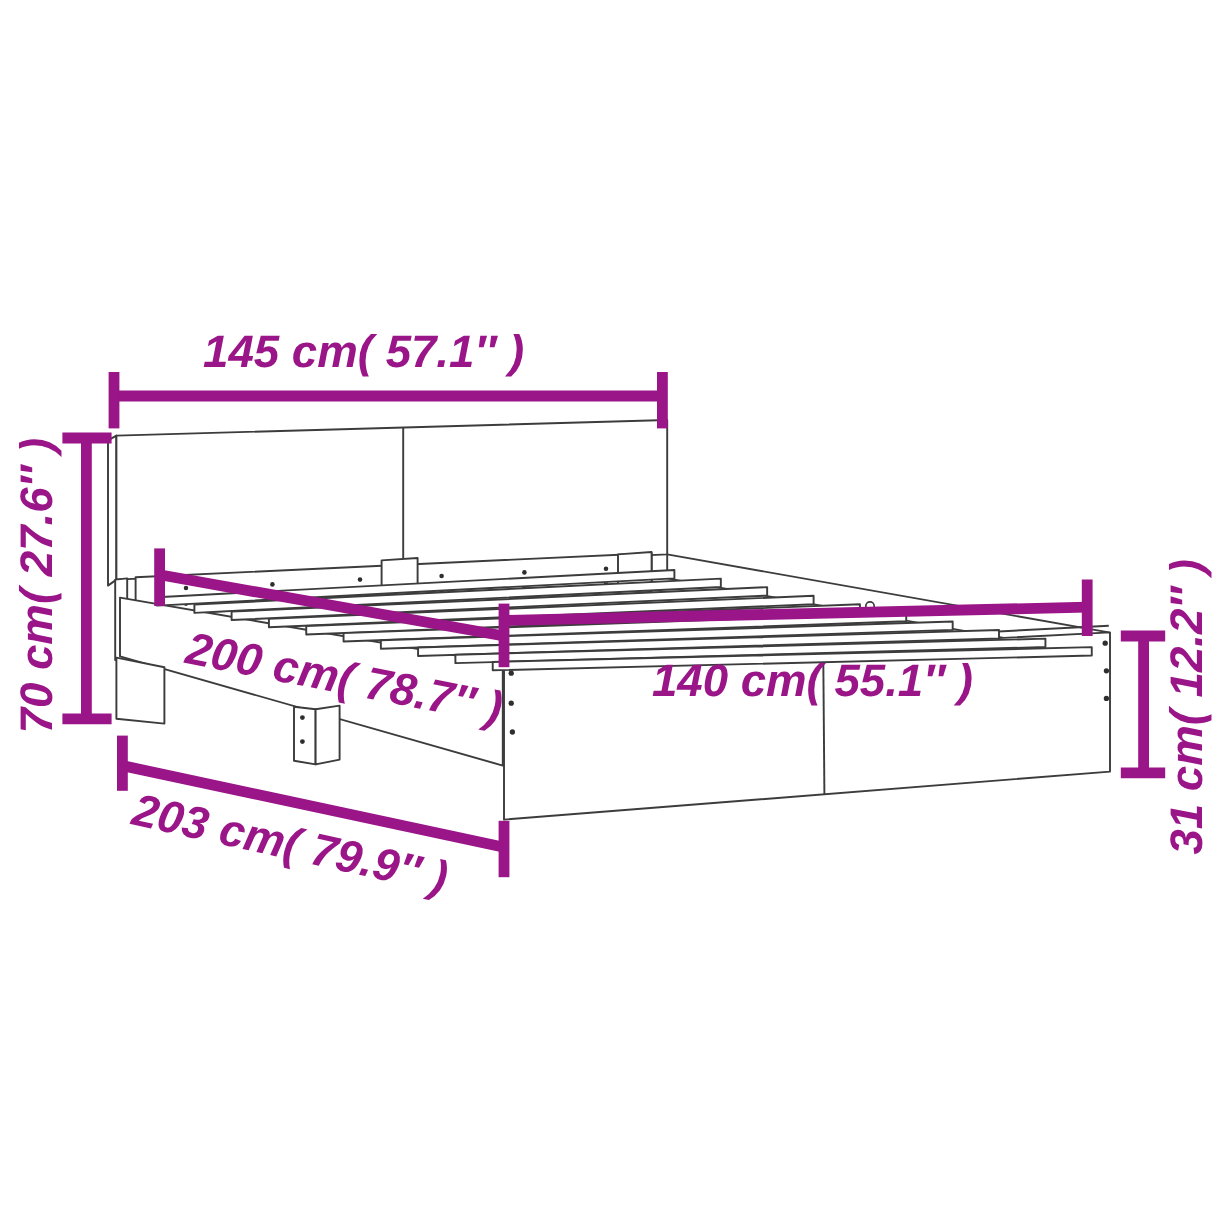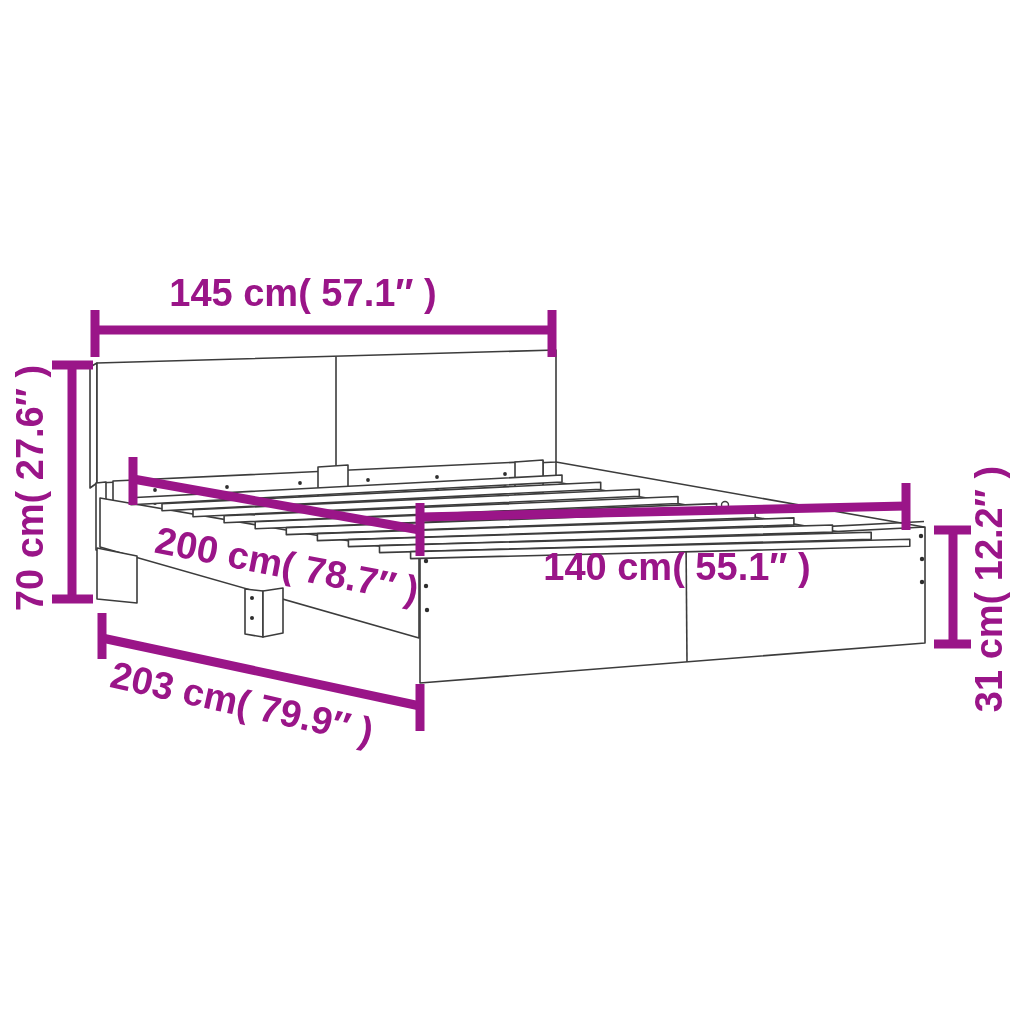--- a/index.html
+++ b/index.html
@@ -1,16 +1,16 @@
 <!DOCTYPE html>
 <html style="--dimension-accent: #9A1588; --drawing-outline: #3C3C3C; --background: #FFFFFF;"><head>
 <meta charset="utf-8">
 <style>
   html,body{margin:0;padding:0;background:var(--background,#fff);}
-  .canvas{position:relative;width:1024px;height:1024px;background:var(--background,#fff);overflow:hidden;}
+  .canvas{position:relative;width:1024px;height:1024px;background:var(--background,#fff);overflow:hidden;font-style:italic;}
   svg{display:block;width:1024px;height:1024px;}
   .frame path,.frame polygon{fill:#fff;stroke:var(--drawing-outline,#3C3C3C);stroke-width:1.6;stroke-linejoin:round;}
   .frame line{fill:none;stroke:var(--drawing-outline,#3C3C3C);stroke-width:1.6;}
   .frame .dot{fill:#2e2e2e;stroke:none;}
   .frame .hole{fill:#fff;stroke:var(--drawing-outline,#3C3C3C);stroke-width:1.4;}
   .dims line{stroke:var(--dimension-accent,#9A1588);stroke-width:9;}
   .dims text{fill:var(--dimension-accent,#9A1588);
     font-family:"Liberation Sans","DejaVu Sans",sans-serif;
     font-size:38px;font-weight:700;text-anchor:middle;}
 </style>

